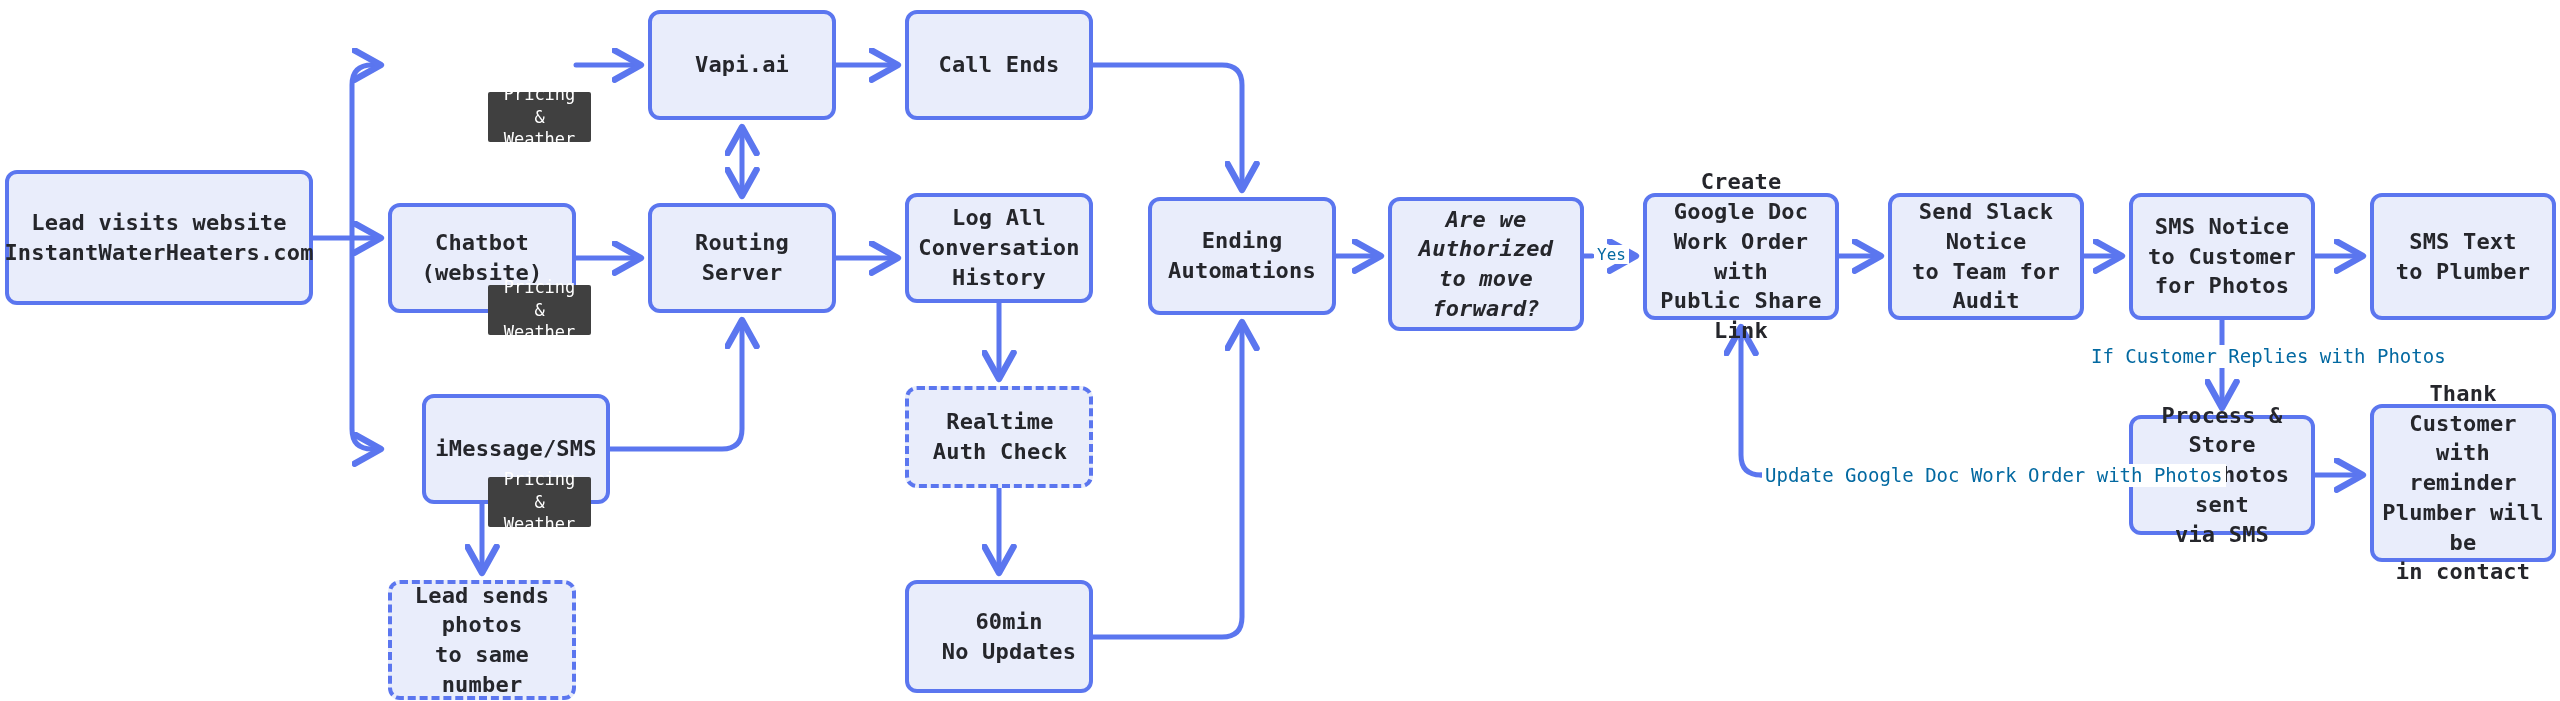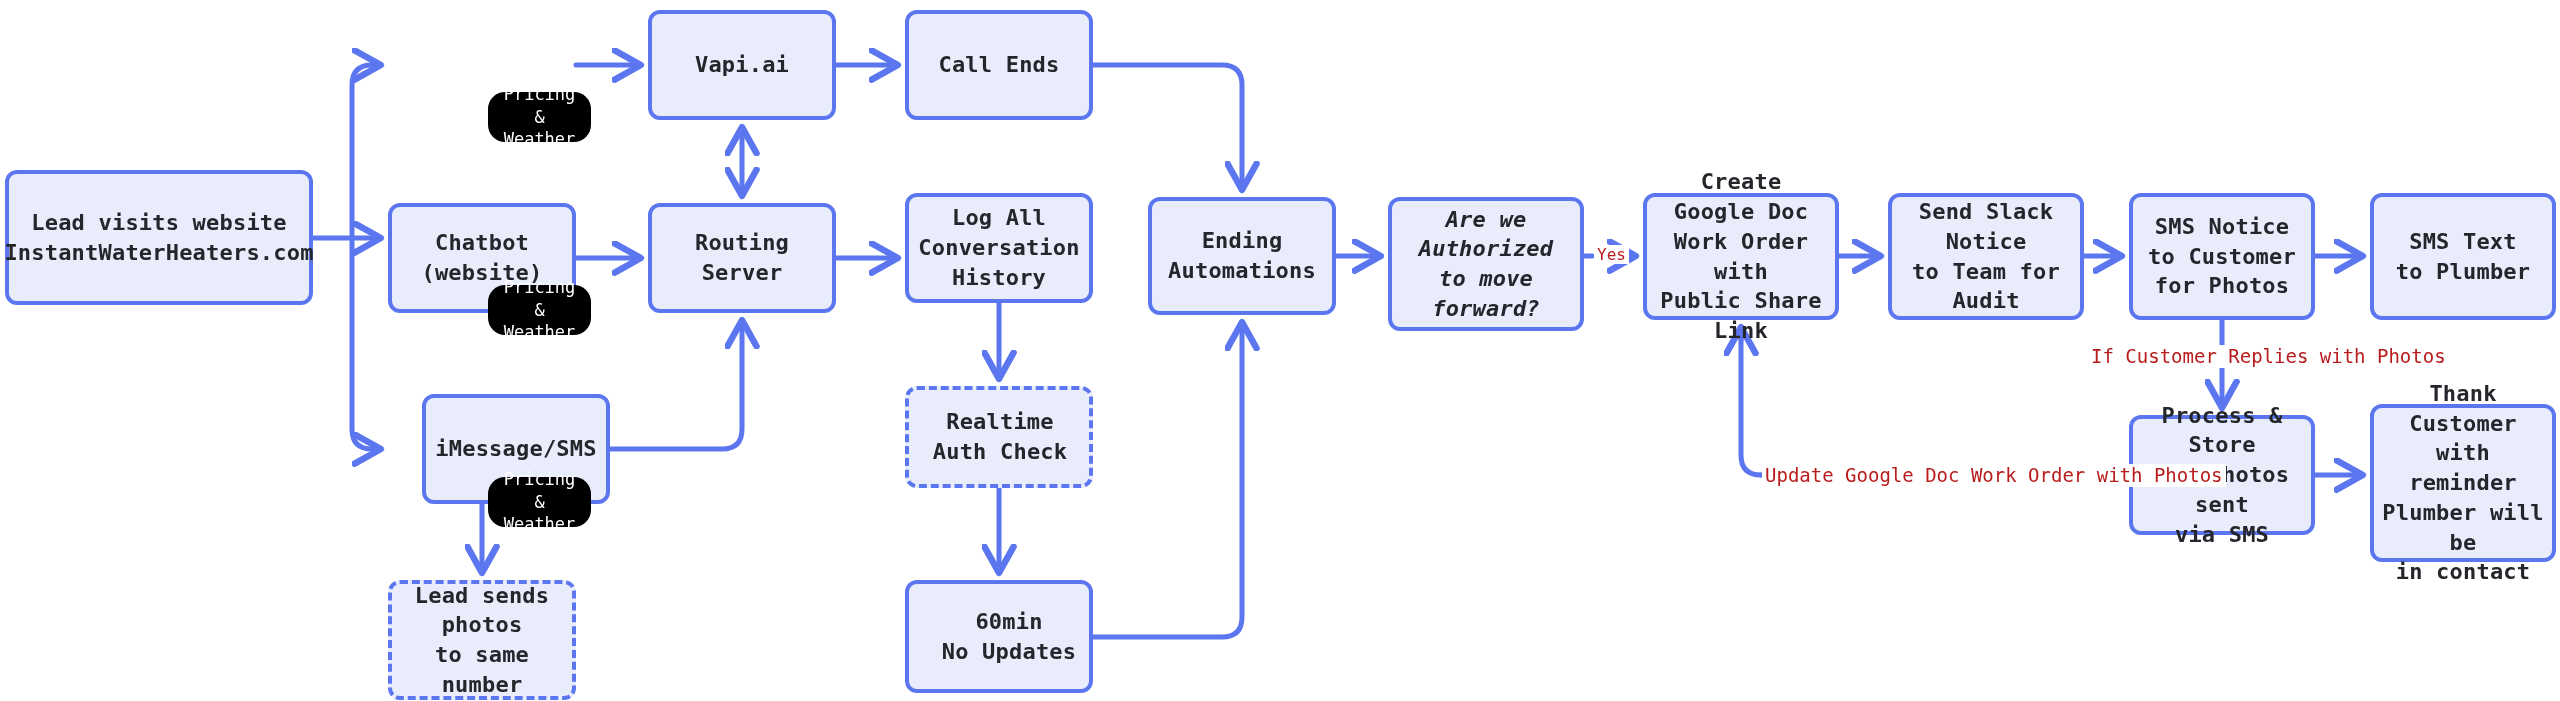--- a/index.html
+++ b/index.html
@@ -43,37 +43,37 @@
     padding: 4px 8px;
     z-index: 2;
   }
   .node.dashed {
     border-style: dashed;
     border-width: 4px;
   }
   .badge {
     position: absolute;
     box-sizing: border-box;
-    background: #000000;
-    border-radius: 17px;
+    background: #404040;
+    border-radius: 2px;
     color: #ffffff;
     font-size: 17px;
     line-height: 1.35;
     font-weight: 400;
     display: flex;
     align-items: center;
     justify-content: center;
     text-align: center;
     white-space: pre-line;
     z-index: 5;
     padding: 2px 6px;
   }
   .edge-label {
     position: absolute;
-    color: #b91c1c;
+    color: #0369a1;
     font-size: 19px;
     font-weight: 400;
     white-space: nowrap;
     z-index: 4;
     background: #ffffff;
     padding: 0 3px;
     line-height: 1.2;
   }
   .edge-label.small {
     font-size: 16px;

